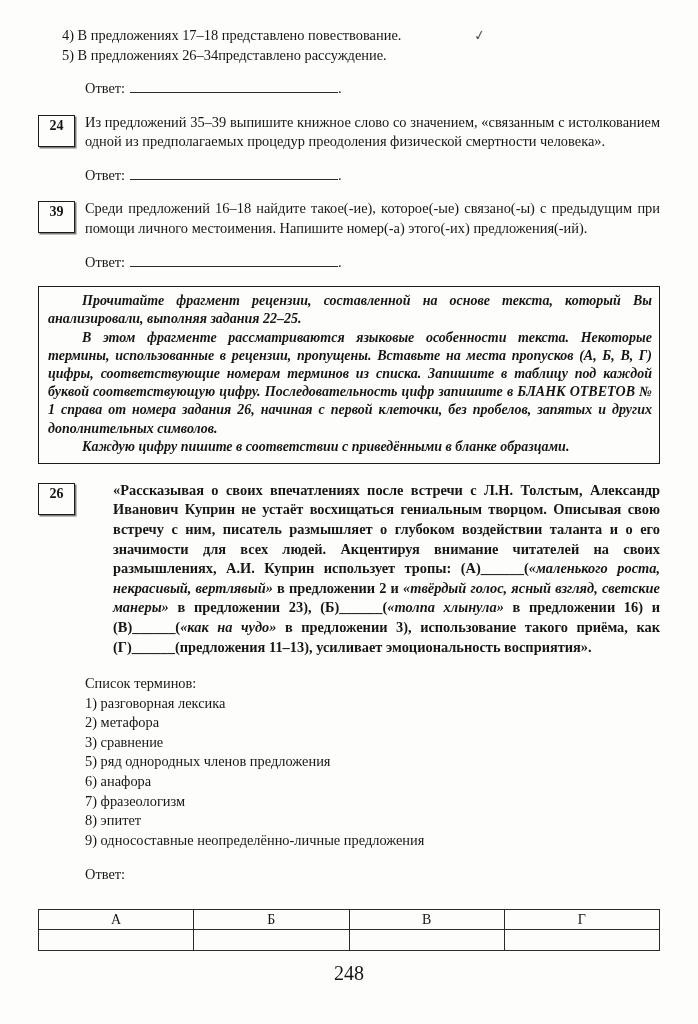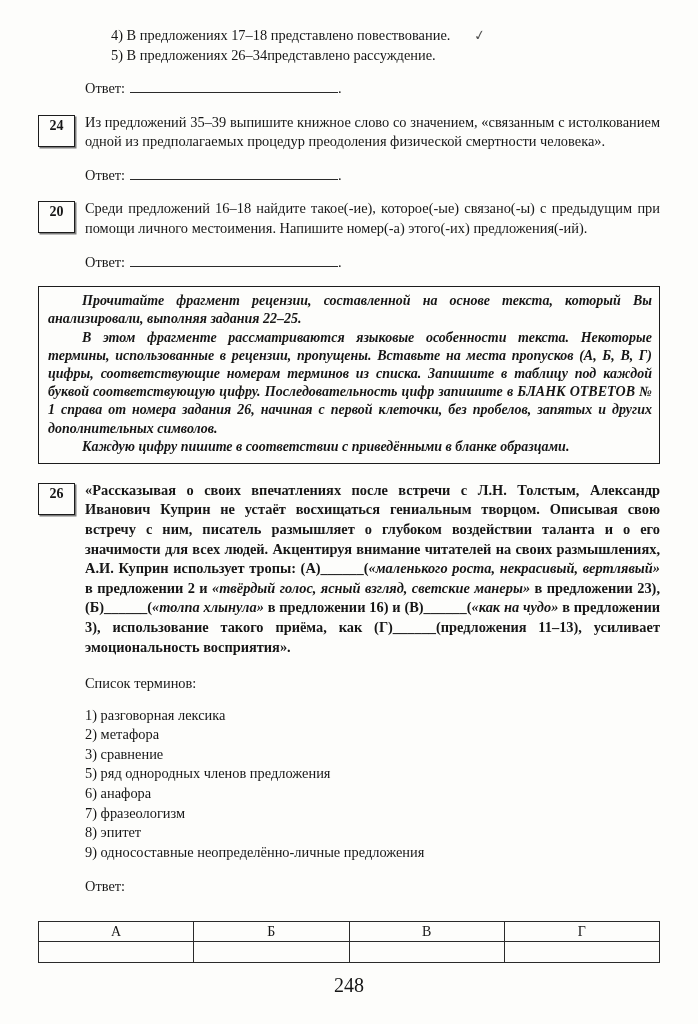--- a/index.html
+++ b/index.html
@@ -3,44 +3,44 @@
 <meta charset="utf-8">
 <style>
   * { box-sizing: border-box; margin: 0; padding: 0; }
   html, body { background: #ffffff; }
   .page {
     width: 698px; height: 1024px; margin: 0 auto; background: #fdfdfb;
     font-family: "Liberation Serif", "DejaVu Serif", serif;
     font-size: 14.4px; line-height: 1.36; color: #161616;
     padding: 26px 38px 0 38px; position: relative; overflow: hidden;
   }
-  .options { margin-left: 73px; }
+  .options { margin-left: 24px; }
   .answer-line { margin: 14px 0 14px 47px; white-space: nowrap; }
   .answer-blank {
     display: inline-block; width: 208px; height: 13px;
     border-bottom: 1.2px solid #2a2a2a; margin-left: 5px; vertical-align: baseline;
   }
   .task { display: flex; align-items: flex-start; margin-top: 13px; }
   .task-num {
     flex: 0 0 37px; height: 32px; border: 1.7px solid #1c1c1c;
     box-shadow: 1.5px 1.5px 0 rgba(20,20,20,.55);
     text-align: center; font-weight: bold; font-size: 14px; line-height: 19px;
     margin-right: 10px; margin-top: 2px; background: #fdfdfb;
   }
   .task-body { flex: 1 1 auto; text-align: justify; }
   .instr-box {
     border: 1.6px solid #1c1c1c; margin-top: 14px; padding: 5px 7px 7px 9px;
     font-weight: bold; font-style: italic; text-align: justify;
     font-size: 14px; line-height: 1.3;
   }
   .instr-box p { text-indent: 34px; }
-  .task-26 { margin-top: 17px; }
+  .task-26 { margin-top: 17px; gap: 28px; }
   .task26-body { font-weight: bold; }
   .terms { margin-left: 47px; margin-top: 17px; }
-  .terms-title { margin-bottom: 12px; font-family: Liberation Serif, serif; }
+  .terms-title { margin-bottom: 0; font-family: Liberation Serif, serif; }
   .answer-word { margin: 15px 0 0 47px; }
   .ans-table { width: 100%; border-collapse: collapse; margin-top: 24px; table-layout: fixed; }
   .ans-table td { border: 1.2px solid #2a2a2a; text-align: center; font-size: 14px; background: #fdfdfb; }
   .ans-table .hdr-row td { height: 20px; }
   .ans-table .blank-row td { height: 21px; }
   .page-num { text-align: center; margin-top: 9px; font-size: 20px; }
   .check-mark {
     position: absolute; left: 474px; top: 26px; font-size: 14px;
     color: #2b2b2b; transform: rotate(-10deg); opacity: .8;
   }
@@ -64,21 +64,21 @@
   <div class="task">
     <div class="task-num">24</div>
     <div class="task-body">Из предложений 35–39 выпишите книжное слово со значением, «связанным с истолкованием одной из предполагаемых процедур преодоления физической смертности человека».</div>
   </div>
 
   <div class="answer-line">
     <span>Ответ:</span><span class="answer-blank"></span><span>.</span>
   </div>
 
   <div class="task">
-    <div class="task-num">20</div>
+    <div class="task-num">39</div>
     <div class="task-body">Среди предложений 16–18 найдите такое(-ие), которое(-ые) связано(-ы) с предыдущим при помощи личного местоимения. Напишите номер(-а) этого(-их) предложения(-ий).</div>
   </div>
 
   <div class="answer-line">
     <span>Ответ:</span><span class="answer-blank"></span><span>.</span>
   </div>
 
   <div class="instr-box">
     <p>Прочитайте фрагмент рецензии, составленной на основе текста, который Вы анализировали, выполняя задания 22–25.</p>
     <p>В этом фрагменте рассматриваются языковые особенности текста. Некоторые термины, использованные в рецензии, пропущены. Вставьте на места пропусков (А, Б, В, Г) цифры, соответствующие номерам терминов из списка. Запишите в таблицу под каждой буквой соответствующую цифру. Последовательность цифр запишите в БЛАНК ОТВЕТОВ № 1 справа от номера задания 26, начиная с первой клеточки, без пробелов, запятых и других дополнительных символов.</p>

